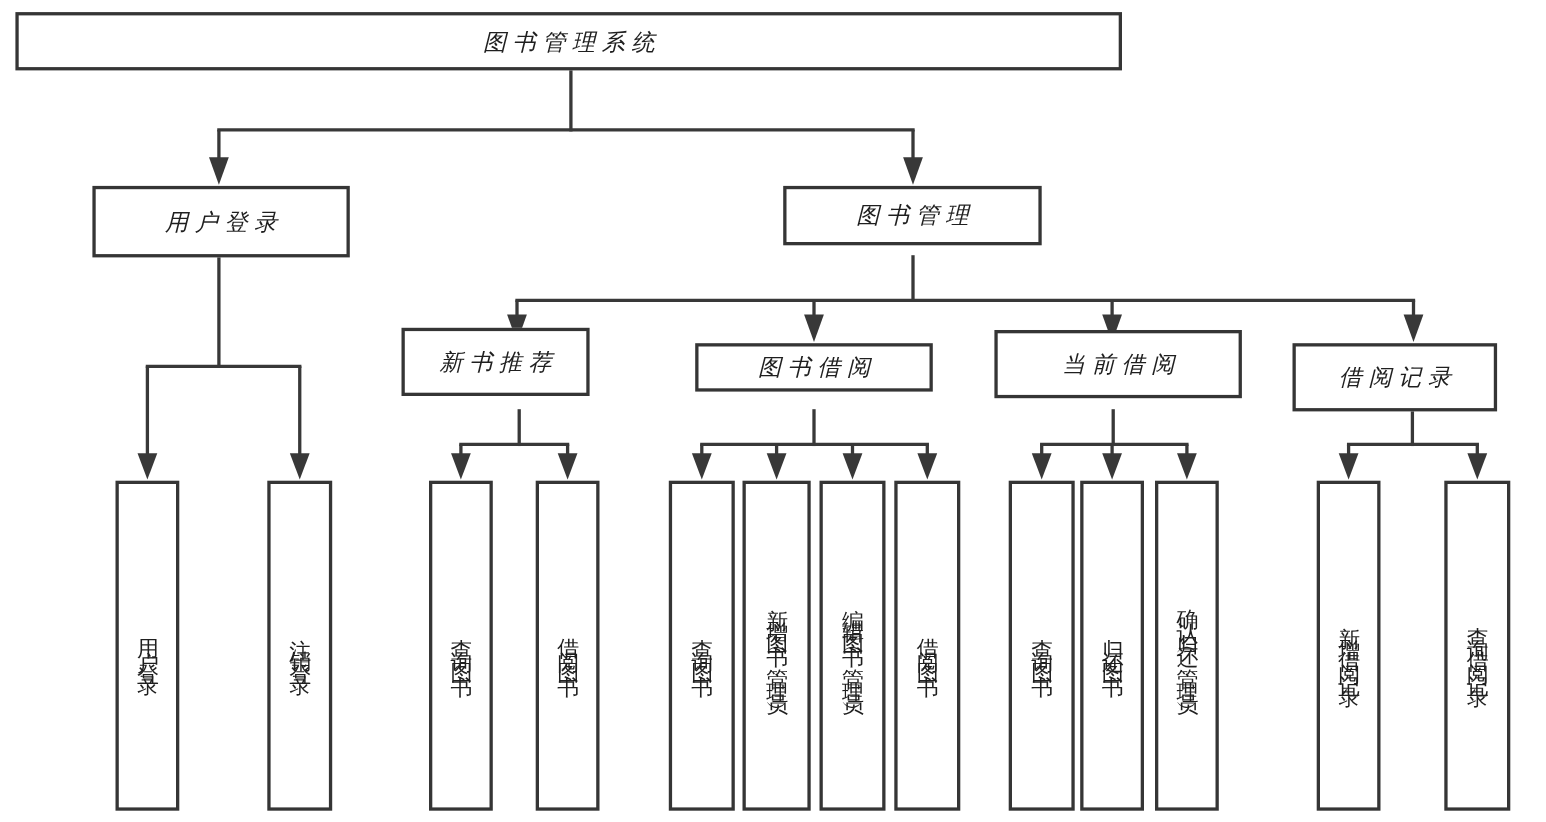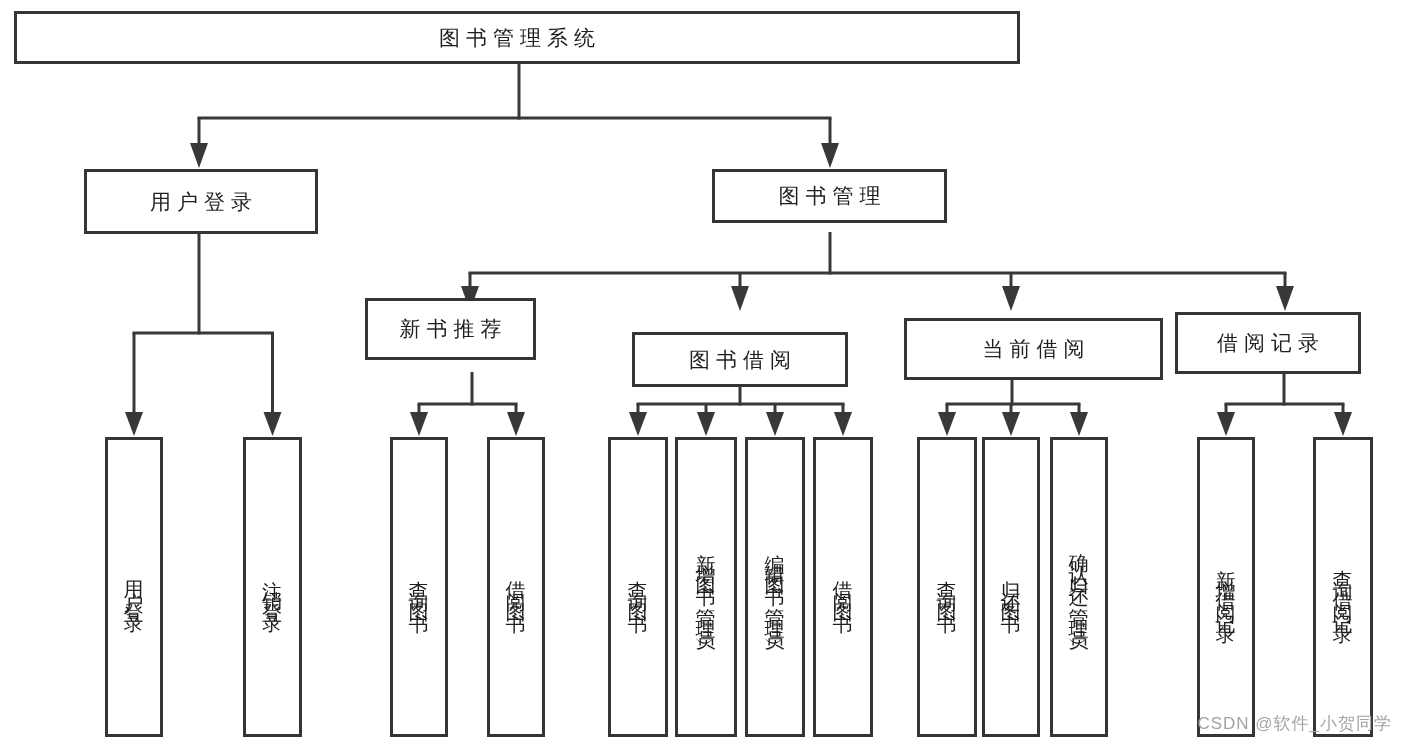--- a/index.html
+++ b/index.html
@@ -24,20 +24,21 @@
     display: flex;
     align-items: center;
     justify-content: center;
   }
   .lbl {
     font-size: 21px;
     letter-spacing: 6px;
     text-indent: 6px;
     color: #1f1f1f;
     white-space: nowrap;
+    font-style: italic;
   }
   .lbl-v {
     writing-mode: vertical-rl;
     font-size: 20px;
     line-height: 1;
     letter-spacing: 11px;
     color: #1f1f1f;
   }
   .watermark {
     position: absolute;
@@ -127,24 +128,24 @@
   <div class="node" style="left:84px;top:169px;width:234px;height:65px">
     <span class="lbl">用户登录</span>
   </div>
   <div class="node" style="left:712px;top:169px;width:235px;height:54px">
     <span class="lbl">图书管理</span>
   </div>
 
   <div class="node" style="left:365px;top:298px;width:171px;height:62px">
     <span class="lbl">新书推荐</span>
   </div>
-  <div class="node" style="left:632px;top:332px;width:216px;height:55px">
+  <div class="node" style="left:632px;top:312px;width:216px;height:44px">
     <span class="lbl">图书借阅</span>
   </div>
-  <div class="node" style="left:904px;top:318px;width:259px;height:62px">
+  <div class="node" style="left:904px;top:300px;width:225px;height:62px">
     <span class="lbl">当前借阅</span>
   </div>
   <div class="node" style="left:1175px;top:312px;width:186px;height:62px">
     <span class="lbl">借阅记录</span>
   </div>
 
   <div class="node" style="left:105px;top:437px;width:58px;height:300px">
     <span class="lbl-v">用户登录</span>
   </div>
   <div class="node" style="left:243px;top:437px;width:59px;height:300px">
@@ -181,15 +182,14 @@
     <span class="lbl-v">确认归还（管理员）</span>
   </div>
 
   <div class="node" style="left:1197px;top:437px;width:58px;height:300px">
     <span class="lbl-v">新增借阅记录</span>
   </div>
   <div class="node" style="left:1313px;top:437px;width:60px;height:300px">
     <span class="lbl-v">查询借阅记录</span>
   </div>
 
-  <div class="watermark">CSDN @软件_小贺同学</div>
 
 </div>
 
 </body></html>

